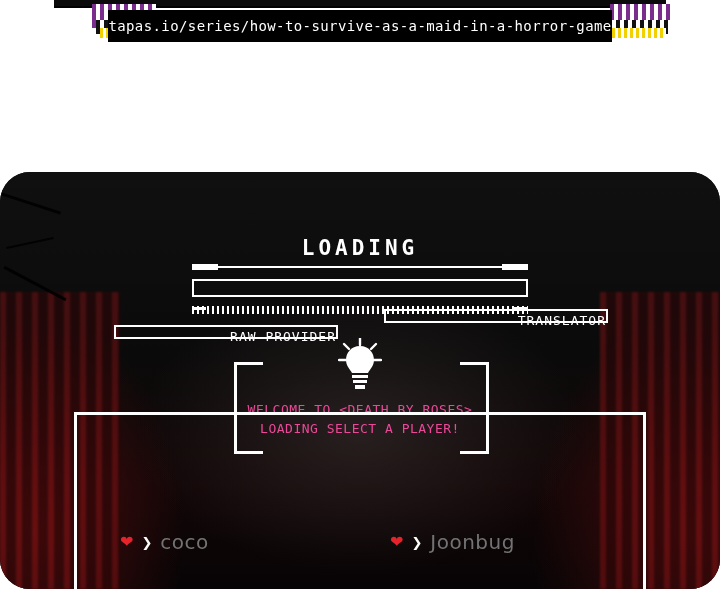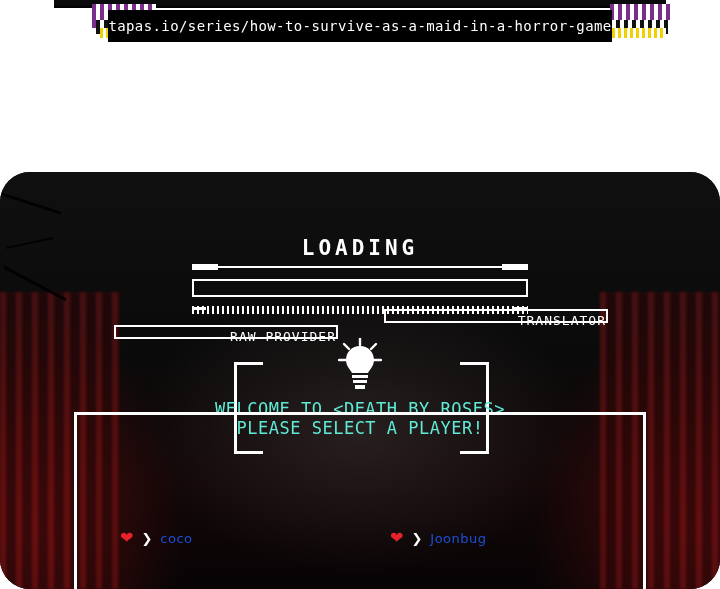--- a/index.html
+++ b/index.html
@@ -226,22 +226,22 @@
     border-style: solid;
   }
   .bracket.l { left: 234px; top: 190px; border-width: 3px 0 3px 3px; }
   .bracket.r { left: 460px; top: 190px; border-width: 3px 3px 3px 0; }
 
   .hint-text {
     position: absolute;
     left: 200px; top: 228px;
     width: 320px;
     text-align: center;
-    color: #5eead4;
-    font-size: 17px;
+    color: #ec4899;
+    font-size: 13px;
     line-height: 19px;
     letter-spacing: 0.5px;
     font-family: "DejaVu Sans Mono", monospace;
   }
 
   
   .credits-box {
     position: absolute;
     left: 74px; top: 240px;
     width: 572px; height: 177px;
@@ -280,22 +280,22 @@
     color: #e8222a;
     font-size: 16px;
     line-height: 1;
   }
   .chev {
     color: #ffffff;
     font-size: 13px;
     line-height: 1;
   }
   .credit-name {
-    color: #1d4ed8;
-    font-size: 13px;
+    color: #737373;
+    font-size: 20px;
     letter-spacing: 0.5px;
   }
 </style>
 </head>
 <body>
 
 <div id="page">
 
   <div class="top-region">
     <div class="banner-black-bar"></div>
@@ -348,21 +348,21 @@
         <rect x="15" y="42" width="14" height="3" fill="#ffffff"></rect>
         <rect x="17" y="47" width="10" height="4" fill="#ffffff"></rect>
       </svg>
     </div>
 
     <div class="bracket l"></div>
     <div class="bracket r"></div>
 
     <div class="hint-text">
       <div>WELCOME TO &lt;DEATH BY ROSES&gt;</div>
-      <div>PLEASE SELECT A PLAYER!</div>
+      <div>LOADING SELECT A PLAYER!</div>
     </div>
 
     <div class="credits-box"></div>
   </div>
 
   <div class="credit-header raw">RAW PROVIDER</div>
   <div class="credit-header tr">TRANSLATOR</div>
 
   <div class="credit-row raw">
     <span class="heart">❤</span>

